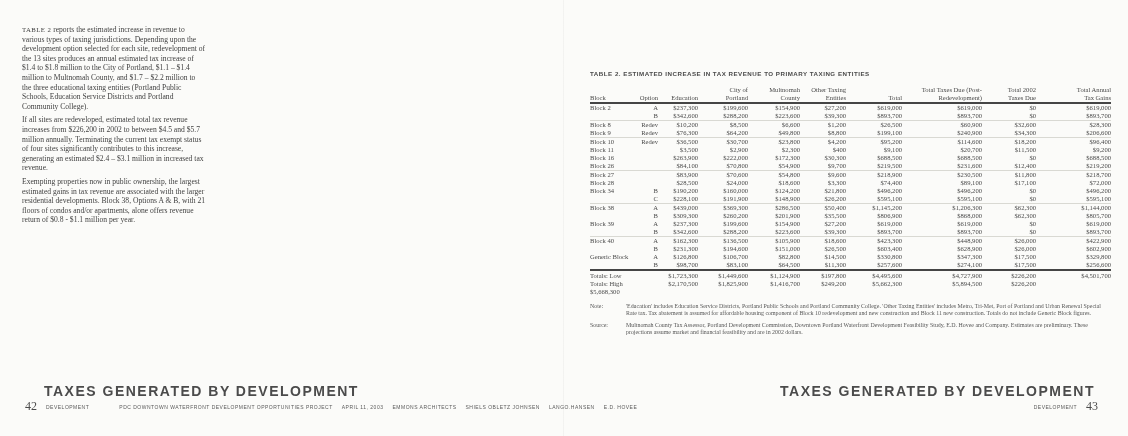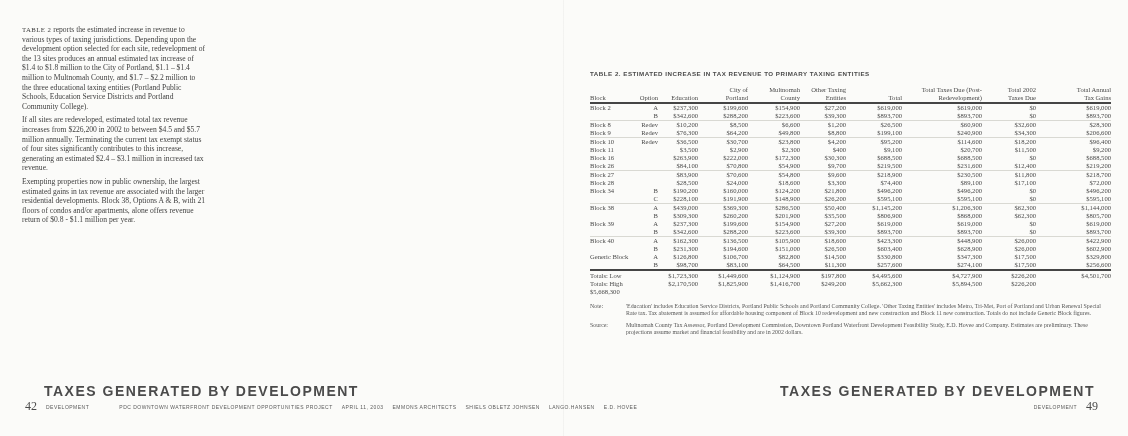--- a/index.html
+++ b/index.html
@@ -438,14 +438,14 @@
   <div class="notes">
     <div class="note-label">Note:</div>
     <div class="note-text">'Education' includes Education Service Districts, Portland Public Schools and Portland Community College. 'Other Taxing Entities' includes Metro, Tri-Met, Port of Portland and Urban Renewal Special Rate tax. Tax abatement is assumed for affordable housing component of Block 10 redevelopment and new construction and Block 11 new construction. Totals do not include Generic Block figures.</div>
     <div class="note-label">Source:</div>
     <div class="note-text">Multnomah County Tax Assessor, Portland Development Commission, Downtown Portland Waterfront Development Feasibility Study, E.D. Hovee and Company. Estimates are preliminary. These projections assume market and financial feasibility and are in 2002 dollars.</div>
   </div>
 </div>
 
 <div class="footer-title right-pg">TAXES GENERATED BY DEVELOPMENT</div>
 <div class="footer-meta right-pg">
-  <span class="meta-item">DEVELOPMENT</span><span class="pagenum">49</span>
+  <span class="meta-item">DEVELOPMENT</span><span class="pagenum">43</span>
 </div>
 
 </body></html>

